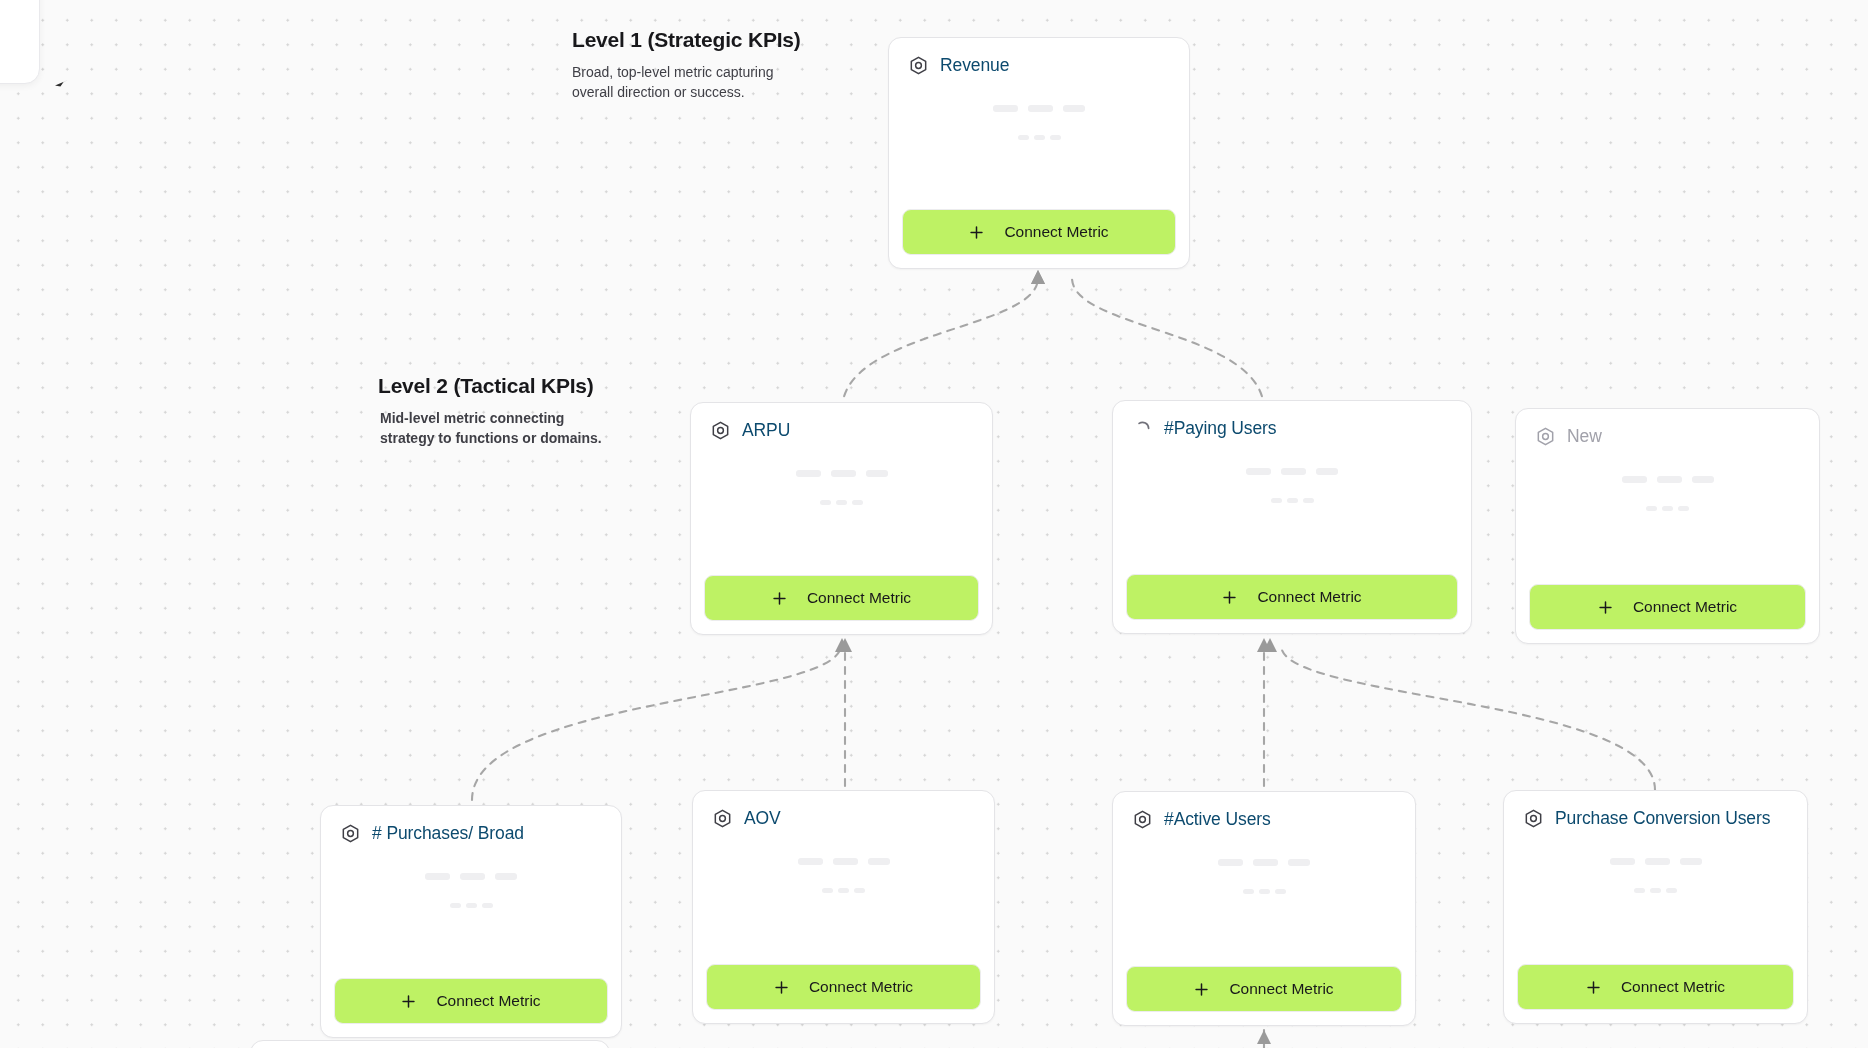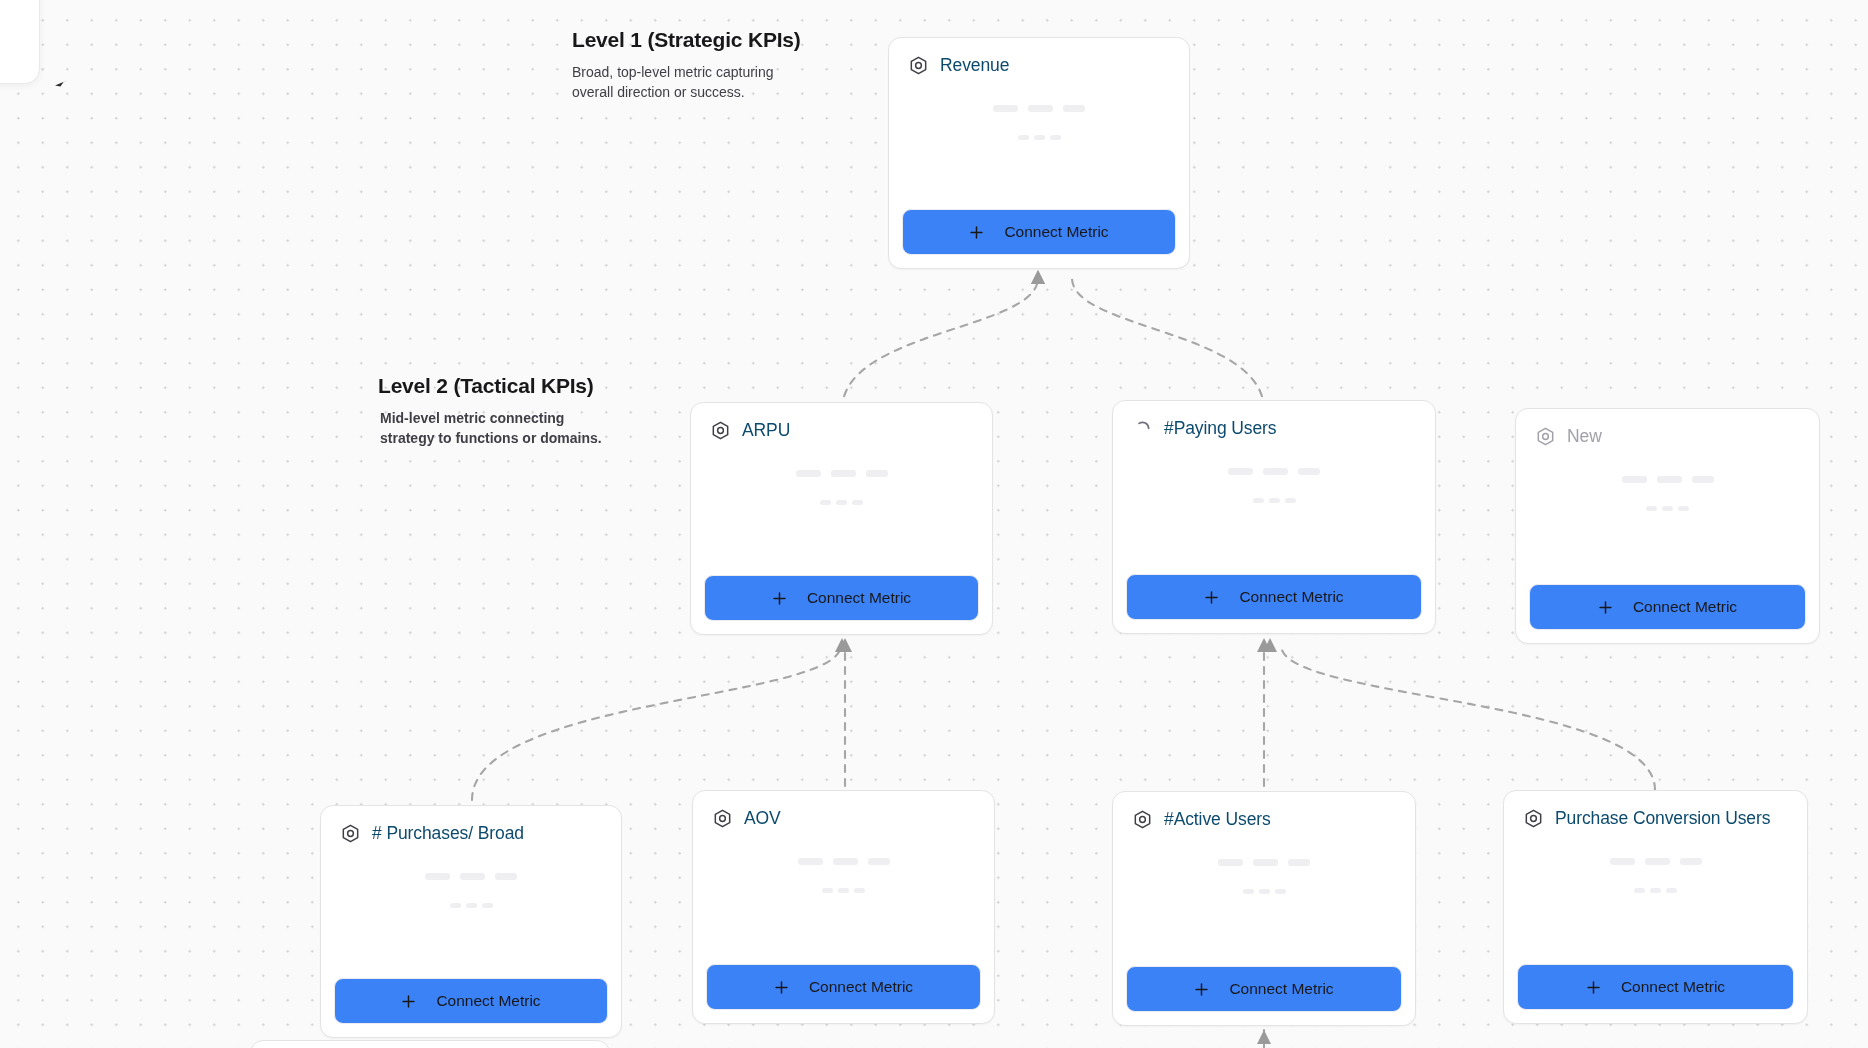--- a/index.html
+++ b/index.html
@@ -37,21 +37,21 @@
   .card.muted .card-title{color:#a1a1aa;font-weight:400;}
   .card-body{flex:1 1 auto;position:relative;min-height:64px;}
   .sk-row{display:flex;gap:10px;justify-content:center;}
   .sk{background:#efeff1;border-radius:3px;height:7px;}
   .sk-a{width:25px;}.sk-b{width:25px;}.sk-c{width:22px;}
   .sk-row2{display:flex;gap:5px;justify-content:center;margin-top:23px;}
   .sk-s{background:#efeff1;border-radius:3px;height:5px;width:11px;}
   .sk-wrap{position:absolute;left:0;right:0;top:29px;}
   .card-foot{padding:0 13px 13px 13px;}
   .connect-btn{
-    width:100%;box-sizing:border-box;background:#3b82f6;
+    width:100%;box-sizing:border-box;background:#bef264;
     border:1px solid #ececee;border-radius:9px;
     height:46px;display:flex;align-items:center;justify-content:center;gap:20px;
     font-size:15.5px;font-weight:400;color:#18181b;cursor:pointer;
     font-family:"Liberation Sans", sans-serif;
   }
   .plus{display:block;width:15px;height:15px;flex:0 0 15px;}
 
   .corner-panel{
     position:absolute;left:-44px;top:-40px;width:82px;height:122px;
     background:#ffffff;border:1px solid #e9e9ec;border-radius:15px;
@@ -155,21 +155,21 @@
     <div class="card-foot">
       <button class="connect-btn">
         <svg class="plus" viewBox="0 0 16 16" stroke="#18181b" stroke-width="1.6" stroke-linecap="round">
             <path d="M8 2.2V13.8M2.2 8H13.8"></path>
           </svg>
         <span>Connect Metric</span>
       </button>
     </div>
   </div>
 
-  <div class="card" style="left:1112px;top:400px;width:324px;height:234px;">
+  <div class="card" style="left:1112px;top:400px;width:360px;height:234px;">
     <div class="card-head">
       <svg class="card-icon" viewBox="0 0 24 24" fill="none" stroke="#71717a" stroke-width="1.9" stroke-linecap="round">
         <path d="M19 12A7 7 0 0 0 8.1 6.2"></path>
       </svg>
       <div class="card-title">#Paying Users</div>
     </div>
     <div class="card-body">
       <div class="sk-wrap">
         <div class="sk-row">
             <span class="sk sk-a"></span>

